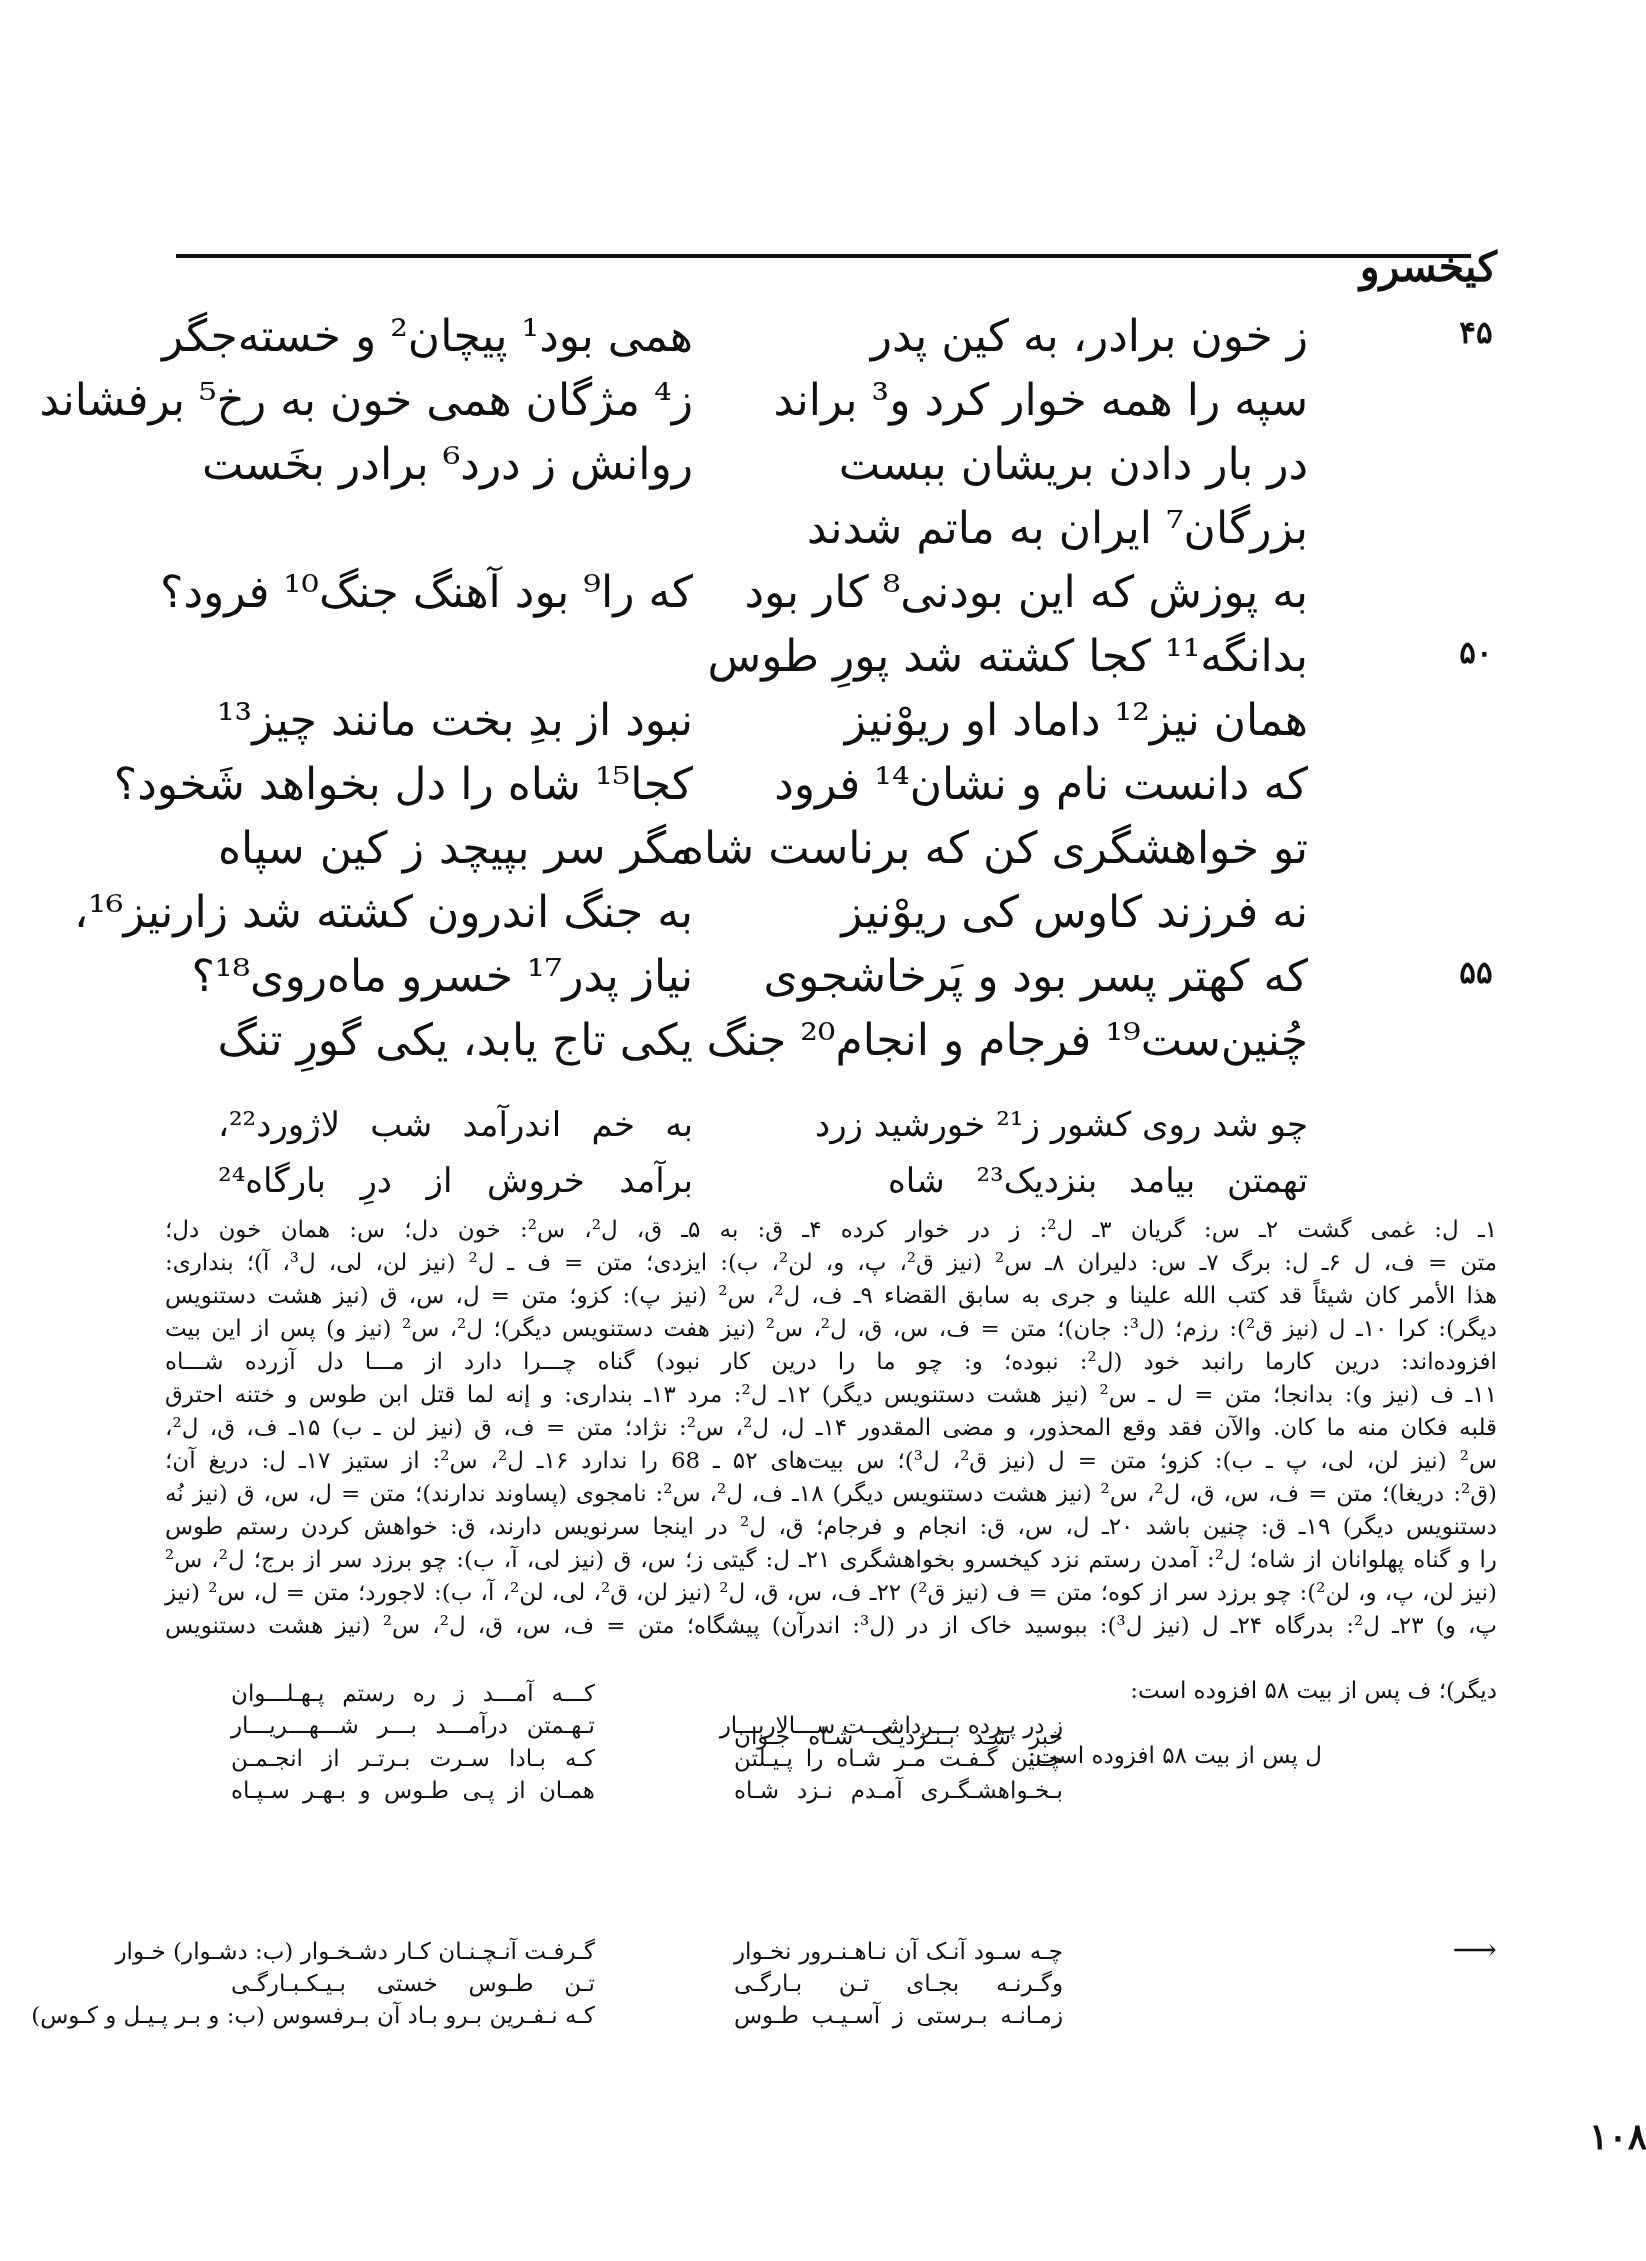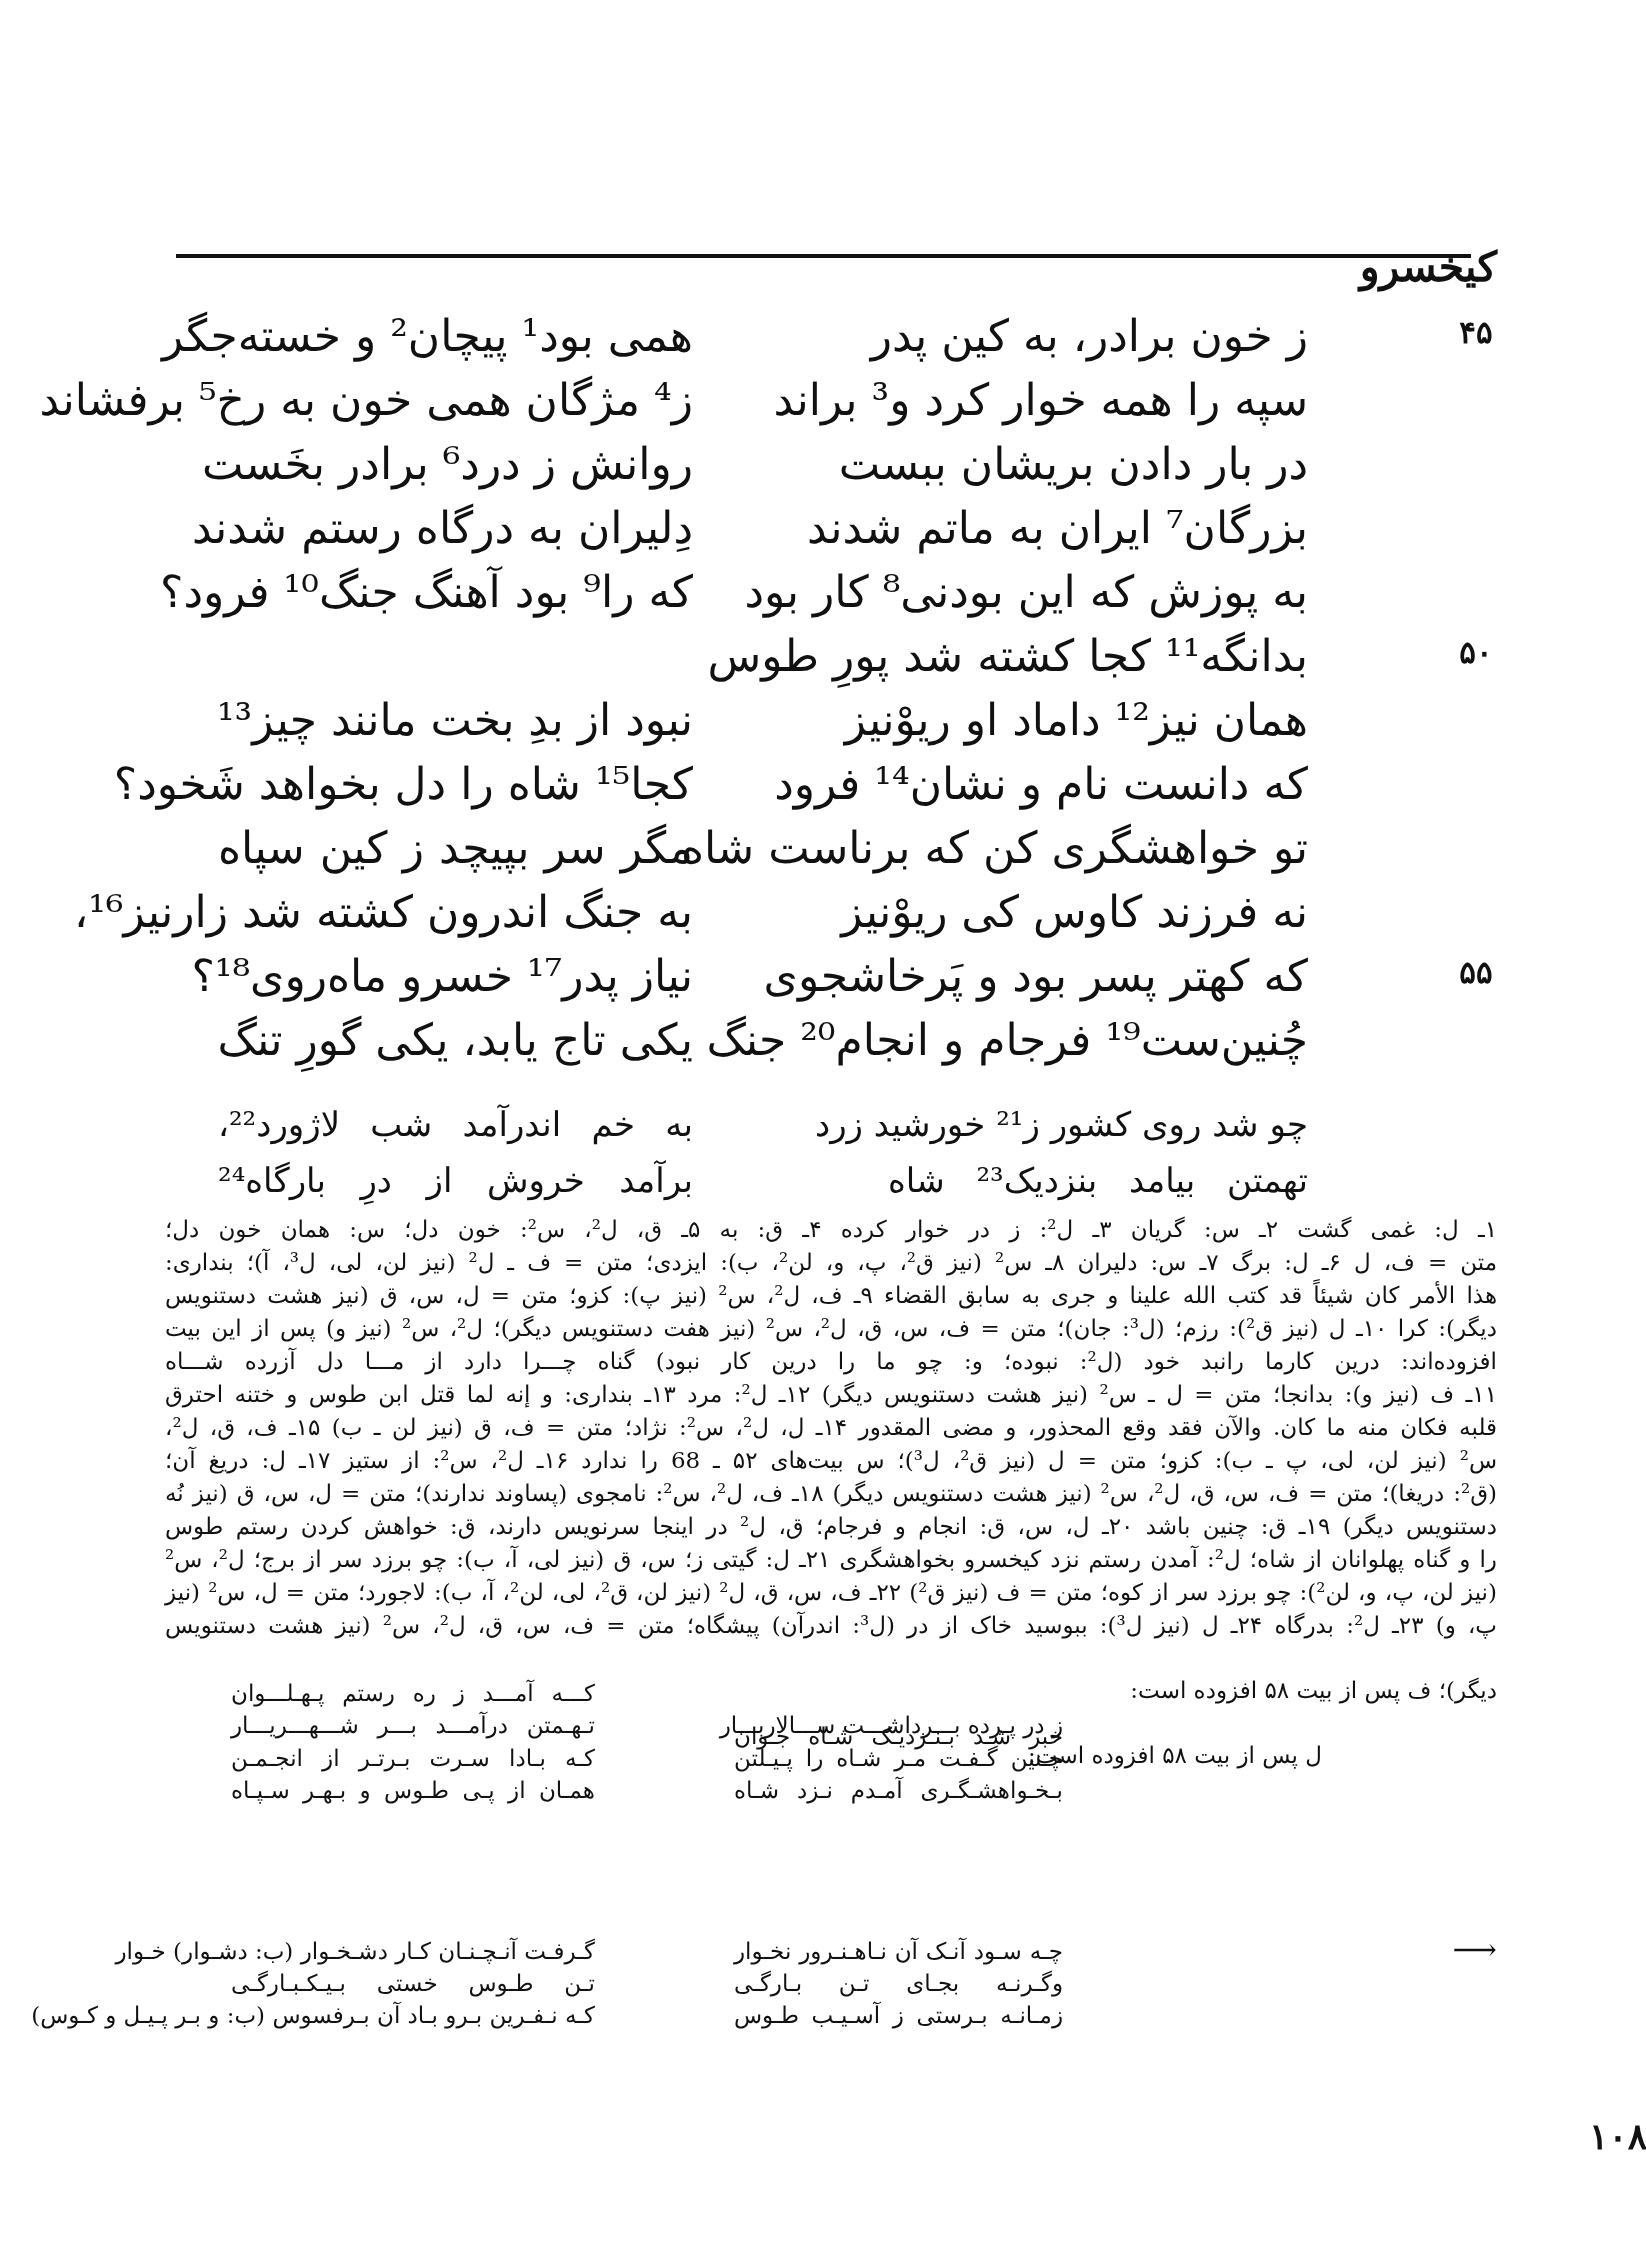--- a/index.html
+++ b/index.html
@@ -79,21 +79,20 @@
       <span class="hemi second">ز⁴ مژگان همی خون به رخ⁵ برفشاند</span>
     </div>
     <div class="couplet">
       <span class="num"></span>
       <span class="hemi first">در بار دادن بریشان ببست</span>
       <span class="hemi second">روانش ز درد⁶ برادر بخَست</span>
     </div>
     <div class="couplet">
       <span class="num"></span>
       <span class="hemi first">بزرگان⁷ ایران به ماتم شدند</span>
-      <span class="hemi second">دِلیران به درگاه رستم شدند</span>
     </div>
     <div class="couplet">
       <span class="num"></span>
       <span class="hemi first">به پوزش که این بودنی⁸ کار بود</span>
       <span class="hemi second">که را⁹ بود آهنگ جنگ¹⁰ فرود؟</span>
     </div>
     <div class="couplet">
       <span class="num">۵۰</span>
       <span class="hemi first">بدانگه¹¹ کجا کشته شد پورِ طوس</span>
     </div>

